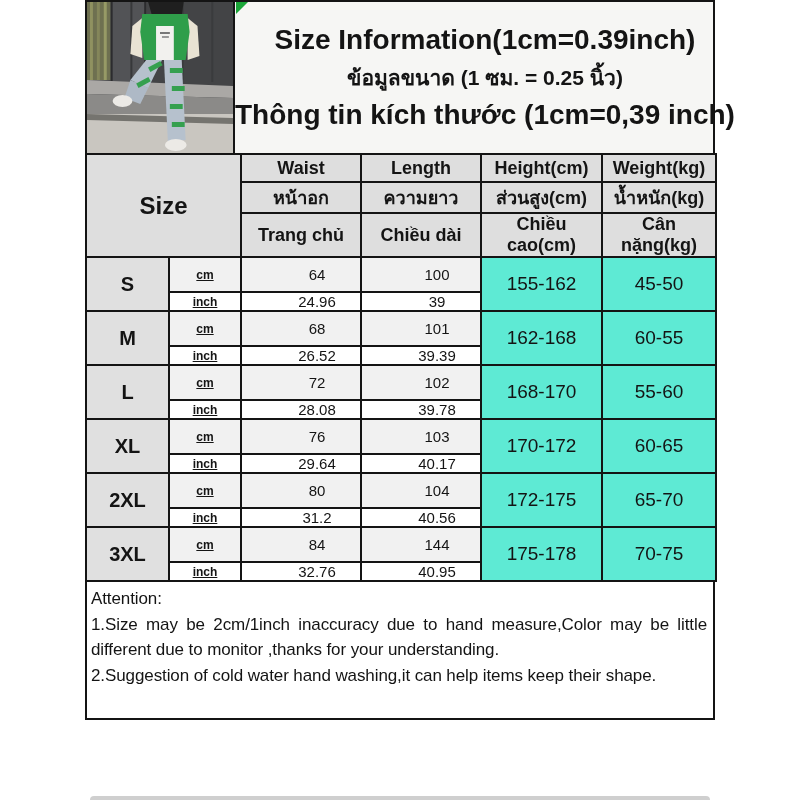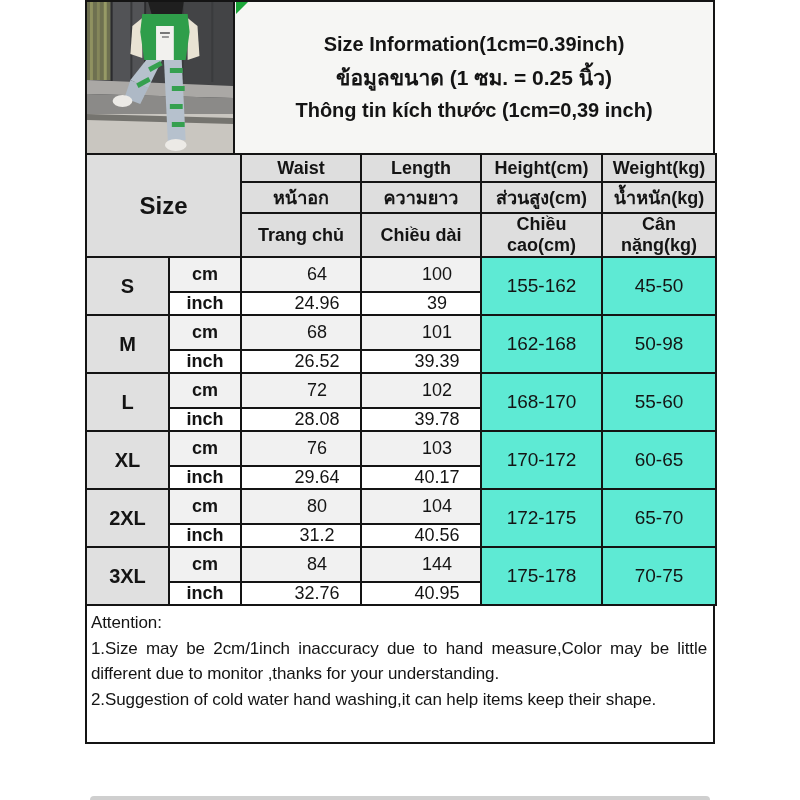--- a/index.html
+++ b/index.html
@@ -8,37 +8,37 @@
     font-family:"Liberation Sans","DejaVu Sans",sans-serif;color:#141414;
   }
   .sheet{position:absolute;left:85px;top:0;width:630px;}
 
   
   .top-row{display:flex;height:155px;border:2px solid #141414;box-sizing:border-box;background:#f6f6f4;}
   .photo-cell{flex:0 0 148px;width:148px;border-right:2px solid #141414;box-sizing:border-box;overflow:hidden;background:#434446;}
   .photo-cell svg{display:block;width:100%;height:100%;}
   .title-cell{flex:1;position:relative;display:flex;flex-direction:column;justify-content:center;align-items:center;gap:5px;}
   .corner{position:absolute;left:1px;top:0;width:0;height:0;border-top:12px solid #1aa638;border-right:12px solid transparent;}
-  .t1,.t3{font-size:20px;font-weight:bold;white-space:nowrap;}
+  .t1,.t3{font-size:28px;font-weight:bold;white-space:nowrap;}
   .t2{font-size:21px;font-weight:bold;white-space:nowrap;}
 
   
   table.size-table{border-collapse:collapse;table-layout:fixed;width:630px;margin-top:-2px;background:#fff;}
   .size-table td{border:2px solid #141414;text-align:center;vertical-align:middle;padding:0;overflow:hidden;}
   tr.hdr{height:28px;}
   tr.hdr td{background:#dedede;font-weight:bold;font-size:18px;}
   .size-table td.size-cell{background:#dedede;font-weight:bold;font-size:24px;}
   tr.r-cm{height:35px;}
   tr.r-inch{height:18px;margin-top:37px;}
   tr.r-cm td{background:#f1f1f1;}
   tr.r-inch td{background:#ffffff;}
   .size-table td.c-size{background:#e0e0e0;font-weight:bold;font-size:20px;}
   .size-table td.c-hw{background:#5eead4;font-size:19px;}
-  td.c-unit{font-weight:bold;font-size:18px;}
-  td.c-val{font-size:18px;padding-left:32px;}
+  td.c-unit{font-weight:bold;font-size:12px;text-decoration:underline;}
+  td.c-val{font-size:15px;padding-left:32px;}
 
   
   .attention{border:2px solid #141414;margin-top:-2px;box-sizing:border-box;height:140px;padding:4px 6px 0 4px;background:#fff;}
   .attention .ln{font-size:17px;line-height:1.5;letter-spacing:-0.1px;}
   .attention .just{text-align:justify;}
 
   .bottom-bar{position:absolute;left:90px;top:796px;width:620px;height:6px;background:#cfcfcf;border-radius:4px 4px 0 0;}
 </style>
 </head>
 <body>
@@ -134,21 +134,21 @@
         <td class="c-val">24.96</td>
         <td class="c-val">39</td>
       </tr>
 
       <tr class="r-cm">
         <td class="c-size" rowspan="2">M</td>
         <td class="c-unit">cm</td>
         <td class="c-val">68</td>
         <td class="c-val">101</td>
         <td class="c-hw" rowspan="2">162-168</td>
-        <td class="c-hw" rowspan="2">50-98</td>
+        <td class="c-hw" rowspan="2">60-55</td>
       </tr>
       <tr class="r-inch">
         <td class="c-unit">inch</td>
         <td class="c-val">26.52</td>
         <td class="c-val">39.39</td>
       </tr>
 
       <tr class="r-cm">
         <td class="c-size" rowspan="2">L</td>
         <td class="c-unit">cm</td>

